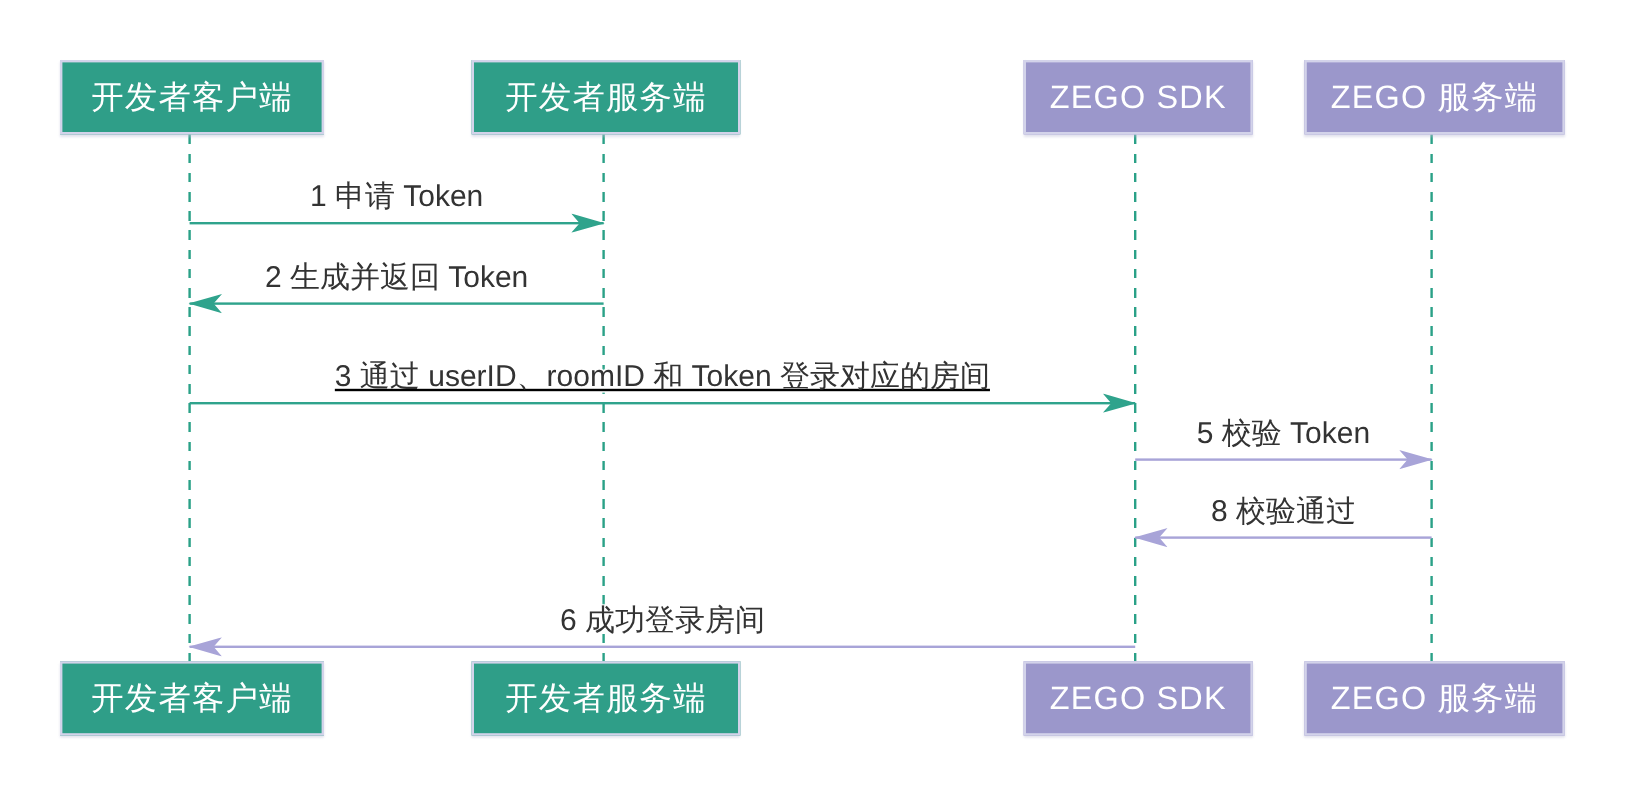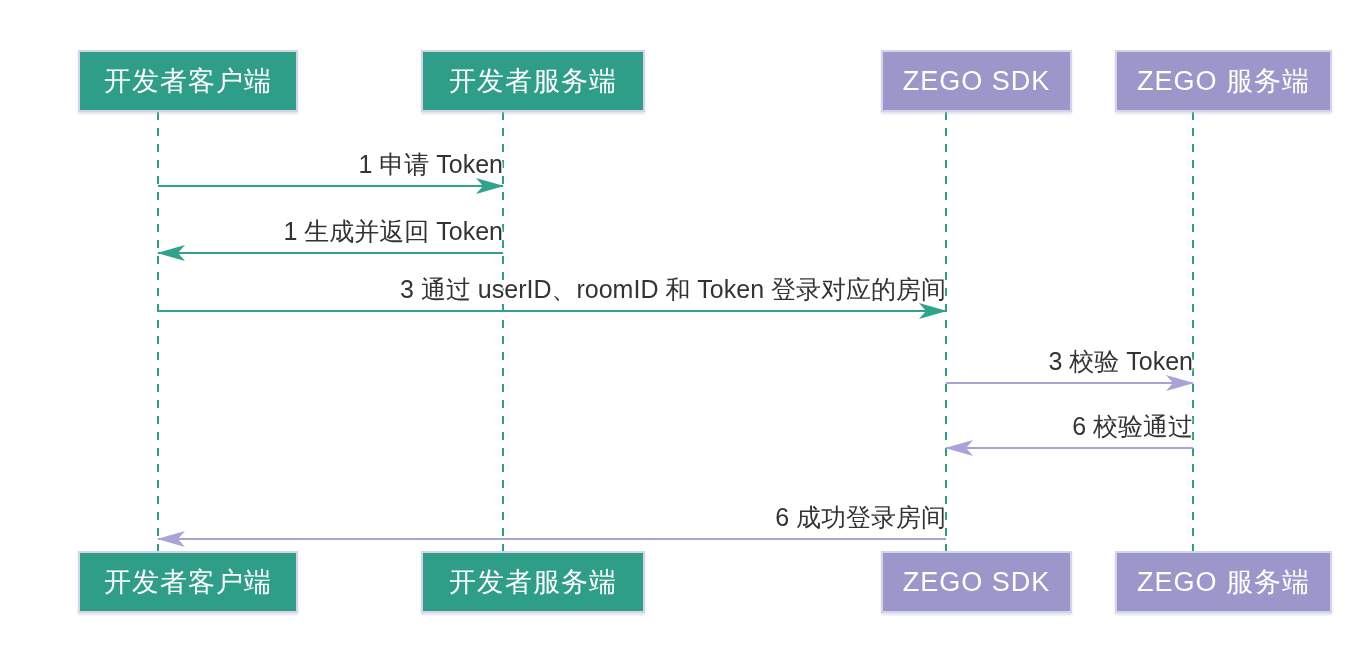--- a/index.html
+++ b/index.html
@@ -18,39 +18,38 @@
     border: 2px solid var(--box-border);
     box-shadow: 0 2px 2px rgba(190,190,215,0.45);
     display: flex;
     align-items: center;
     justify-content: center;
     color: var(--box-text);
     font-size: 27px;
     font-weight: 500;
     letter-spacing: 1px;
     box-sizing: content-box;
-    margin-left: 28px;
   }
   .participant.developer { background: var(--developer-box); }
   .participant.zego      { background: var(--zego-box); align-items: center; }
   
   .lifeline {
     position: absolute;
     top: 112px;
     height: 439px;
     width: 2px;
     background: repeating-linear-gradient(
       to bottom,
       var(--lifeline) 0px, var(--lifeline) 8px,
       transparent 8px, transparent 16px);
   }
   
   .msg { position: absolute; }
   .msg-label {
-    text-align: right;
+    text-align: center;
     font-size: 25px;
     color: var(--message-text);
     white-space: nowrap;
     line-height: 30px;
     margin-bottom: 6px;
     text-shadow: -1px -1px 0 #fff, 1px -1px 0 #fff, -1px 1px 0 #fff,
                  1px 1px 0 #fff, 0 0 3px #fff;
   }
   .msg-line { position: relative; height: 2px; width: 100%; }
   .msg.green  .msg-line { background: var(--green-line); }
@@ -100,48 +99,48 @@
   <div class="msg green" style="left:158px; top:149px; width:345px;">
     <div class="msg-label">1 申请 Token</div>
     <div class="msg-line">
       <svg class="arrowhead right" viewBox="0 0 28 16">
           <polygon class="head" points="0,0 28,8 0,16 7,8"></polygon>
         </svg>
     </div>
   </div>
 
   <div class="msg green" style="left:158px; top:216px; width:345px;">
-    <div class="msg-label">1 生成并返回 Token</div>
+    <div class="msg-label">2 生成并返回 Token</div>
     <div class="msg-line">
       <svg class="arrowhead left" viewBox="0 0 28 16">
           <polygon class="head" points="28,0 0,8 28,16 21,8"></polygon>
         </svg>
     </div>
   </div>
 
-  <div class="msg green" style="left:158px; top:274px; width:788px;">
+  <div class="msg green" style="left:158px; top:299px; width:788px;text-decoration:underline;">
     <div class="msg-label">3 通过 userID、roomID 和 Token 登录对应的房间</div>
     <div class="msg-line">
       <svg class="arrowhead right" viewBox="0 0 28 16">
           <polygon class="head" points="0,0 28,8 0,16 7,8"></polygon>
         </svg>
     </div>
   </div>
 
   <div class="msg purple" style="left:946px; top:346px; width:247px;">
-    <div class="msg-label">3 校验 Token</div>
+    <div class="msg-label">5 校验 Token</div>
     <div class="msg-line">
       <svg class="arrowhead right" viewBox="0 0 28 16">
           <polygon class="head" points="0,0 28,8 0,16 7,8"></polygon>
         </svg>
     </div>
   </div>
 
   <div class="msg purple" style="left:946px; top:411px; width:247px;">
-    <div class="msg-label">6 校验通过</div>
+    <div class="msg-label">8 校验通过</div>
     <div class="msg-line">
       <svg class="arrowhead left" viewBox="0 0 28 16">
           <polygon class="head" points="28,0 0,8 28,16 21,8"></polygon>
         </svg>
     </div>
   </div>
 
   <div class="msg purple" style="left:158px; top:478px; width:788px;margin-top:24px;">
     <div class="msg-label">6 成功登录房间</div>
     <div class="msg-line">

